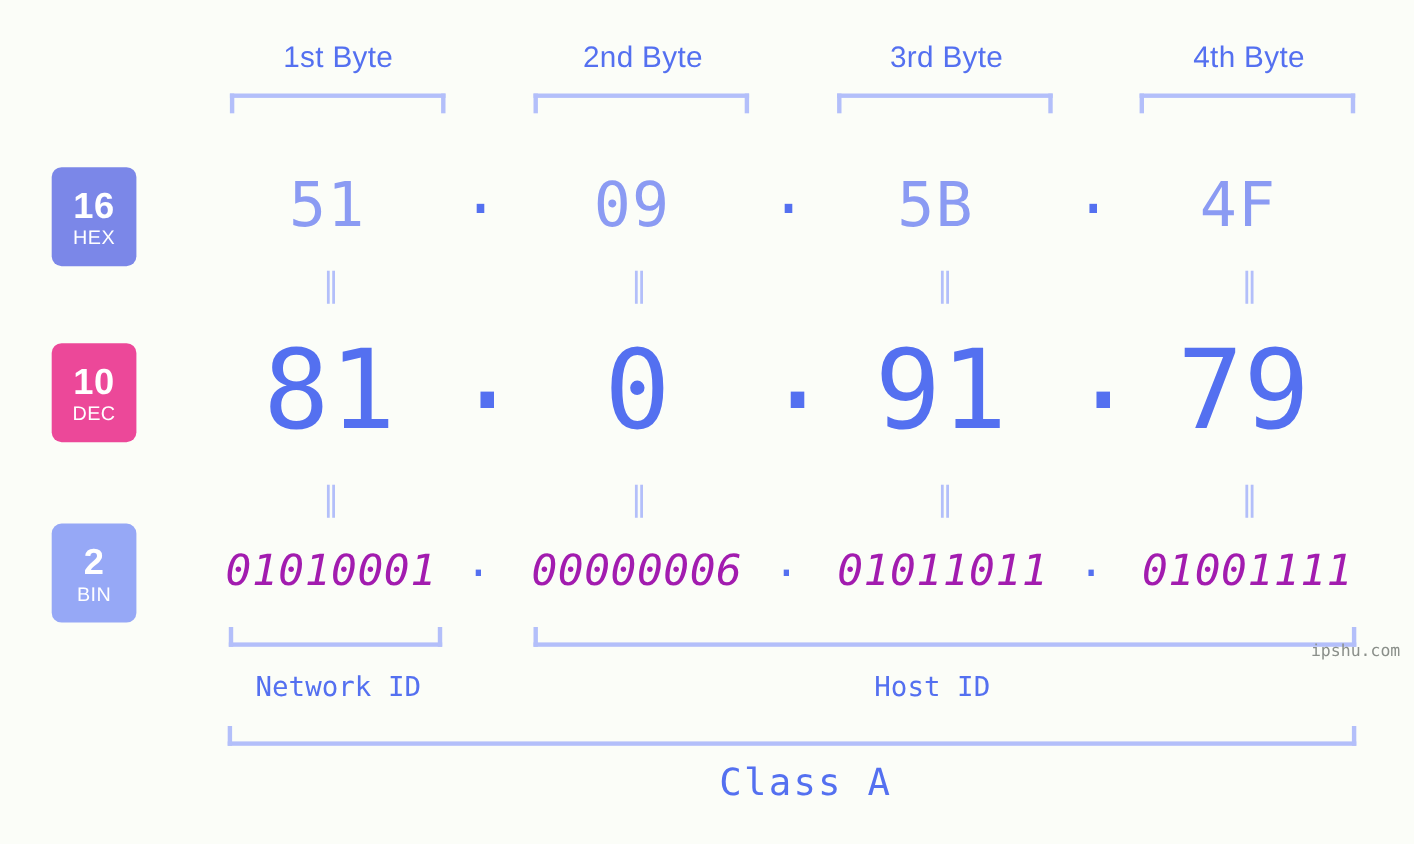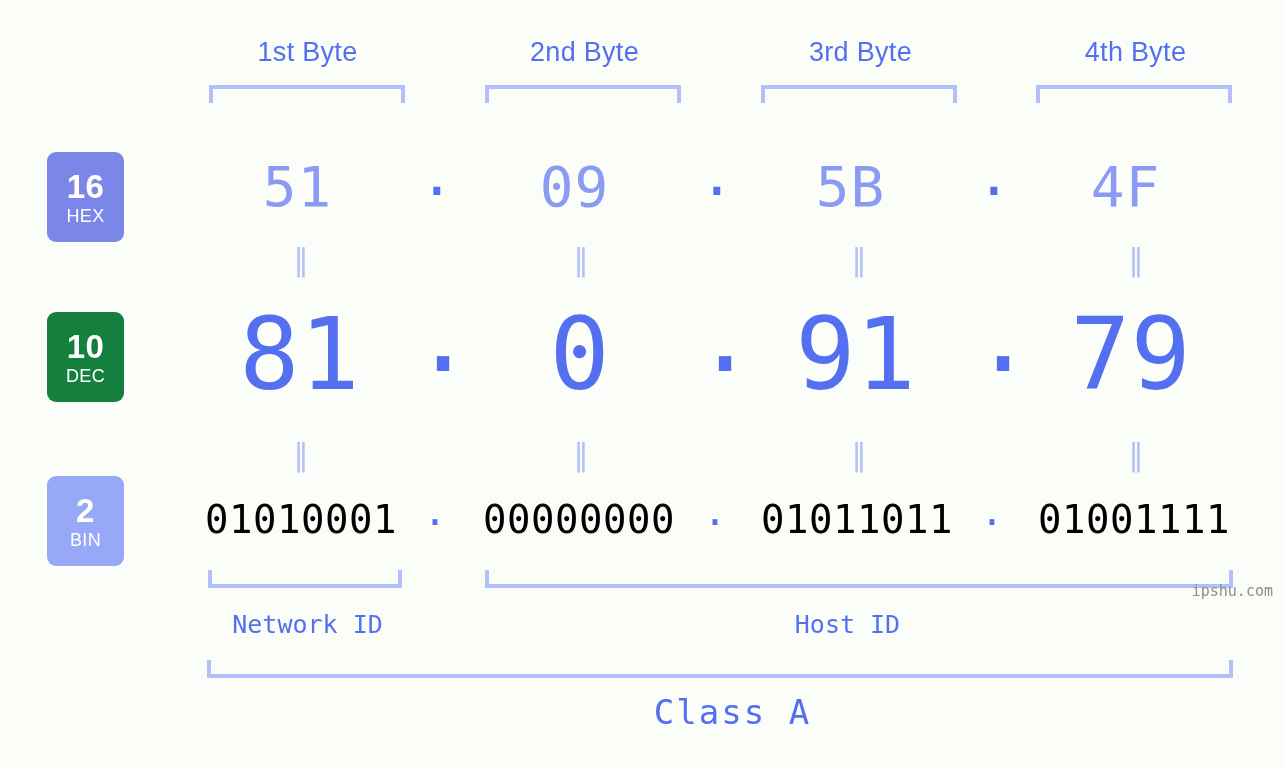--- a/index.html
+++ b/index.html
@@ -75,21 +75,21 @@
     font-weight: 700;
     letter-spacing: 0.5px;
   }
   .badge .nm {
     font-size: 18px;
     font-weight: 400;
     margin-top: 4px;
     letter-spacing: 0.4px;
   }
   #badge-hex { top: 152px; height: 90px; background: #7b87e8; }
-  #badge-dec { top: 312px; height: 90px; background: #15803d; }
+  #badge-dec { top: 312px; height: 90px; background: #ec4899; }
   #badge-bin { top: 476px; height: 90px; background: #96a8f6; }
 
   
   .cell {
     position: absolute;
     text-align: center;
     white-space: nowrap;
     font-family: "DejaVu Sans Mono", "Liberation Mono", monospace;
   }
 
@@ -125,22 +125,23 @@
     font-size: 100px;
     color: #5470f0;
     width: 40px;
   }
 
   .bin-val {
     top: 490px;
     height: 60px;
     line-height: 60px;
     font-size: 39px;
-    color: #000000;
+    color: #a21caf;
     letter-spacing: 0.5px;
+    font-style: italic;
   }
   .bin-dot {
     top: 490px;
     height: 60px;
     line-height: 44px;
     font-size: 39px;
     color: #5470f0;
     width: 24px;
   }
 
@@ -230,21 +231,21 @@
   <div class="cell dec-dot" style="left:973px;">.</div>
   <div class="cell dec-val" style="left:1023px; width:215px;">79</div>
 
   <div class="eq eq-row2" style="left:281px;">‖</div>
   <div class="eq eq-row2" style="left:561px;">‖</div>
   <div class="eq eq-row2" style="left:839px;">‖</div>
   <div class="eq eq-row2" style="left:1116px;">‖</div>
 
   <div class="cell bin-val" style="left:190px; width:222px;">01010001</div>
   <div class="cell bin-dot" style="left:423px;">.</div>
-  <div class="cell bin-val" style="left:468px; width:222px;">00000000</div>
+  <div class="cell bin-val" style="left:468px; width:222px;">00000006</div>
   <div class="cell bin-dot" style="left:703px;">.</div>
   <div class="cell bin-val" style="left:746px; width:222px;">01011011</div>
   <div class="cell bin-dot" style="left:980px;">.</div>
   <div class="cell bin-val" style="left:1023px; width:222px;">01001111</div>
 
   <div class="bracket-bottom" style="left:208px; top:570px; width:194px;"></div>
   <div class="bracket-bottom" style="left:485px; top:570px; width:748px;"></div>
 
   <div class="idlabel" id="label-network" style="left:195px; width:225px;">Network ID</div>
   <div class="idlabel" id="label-host" style="left:735px; width:225px;">Host ID</div>

